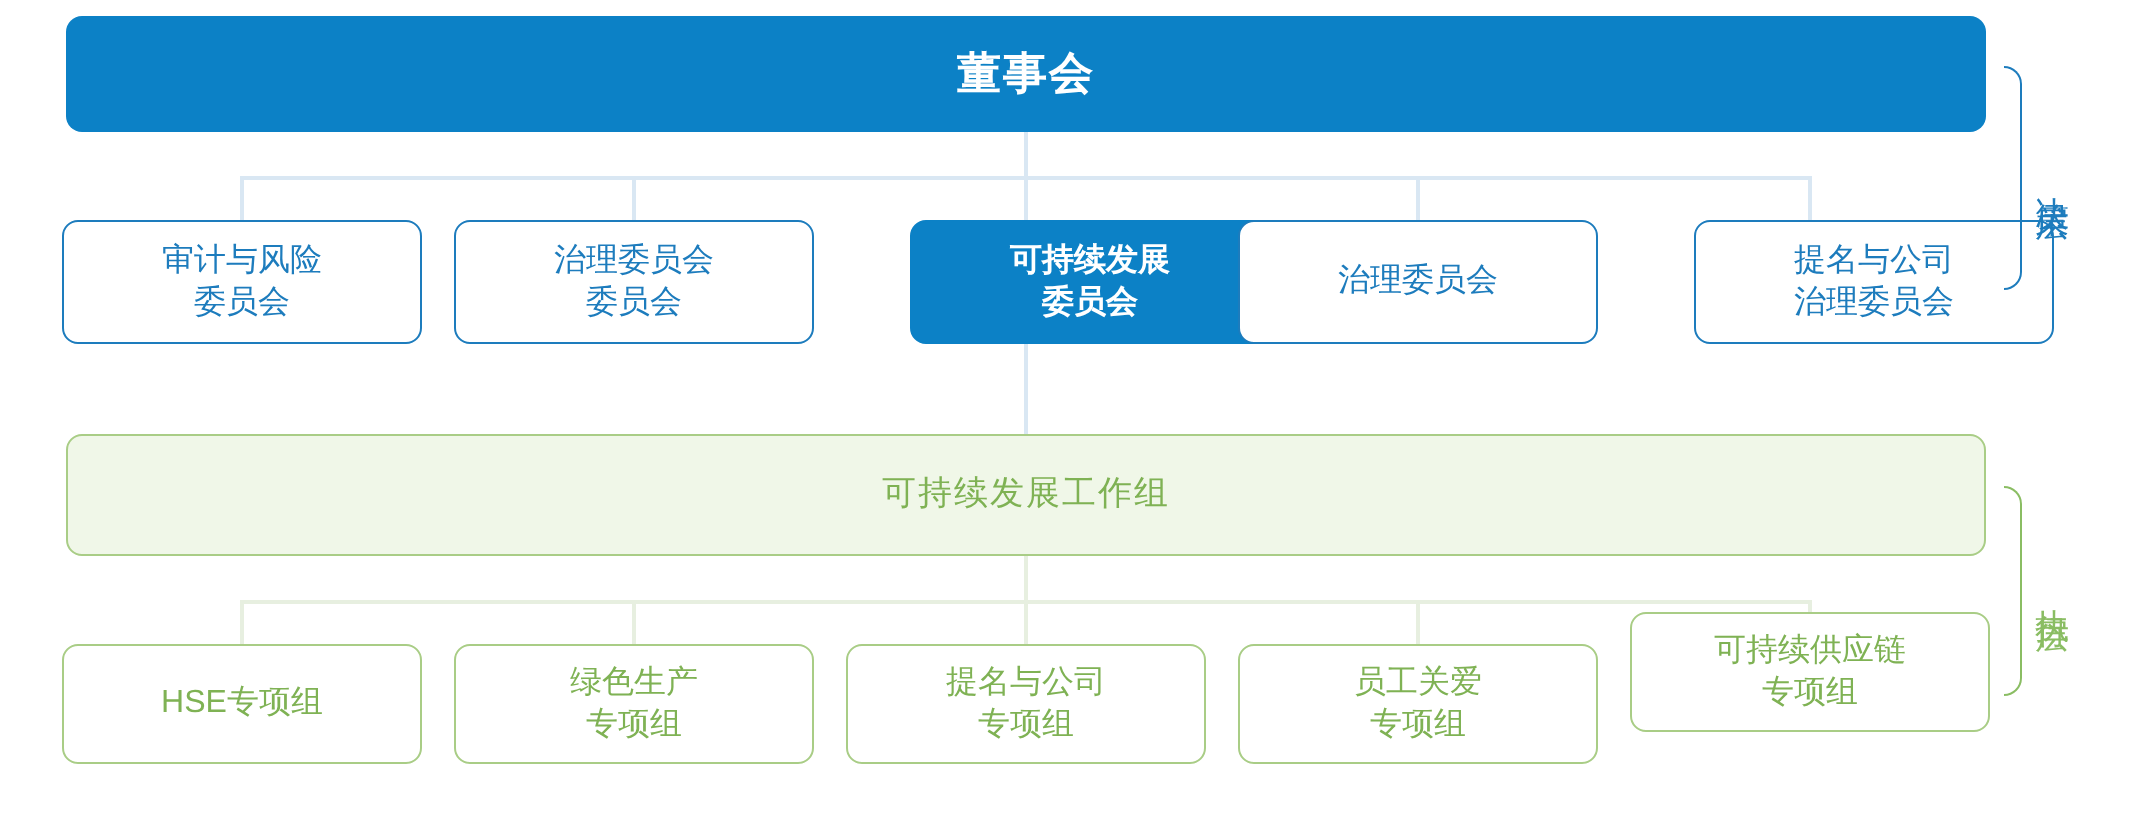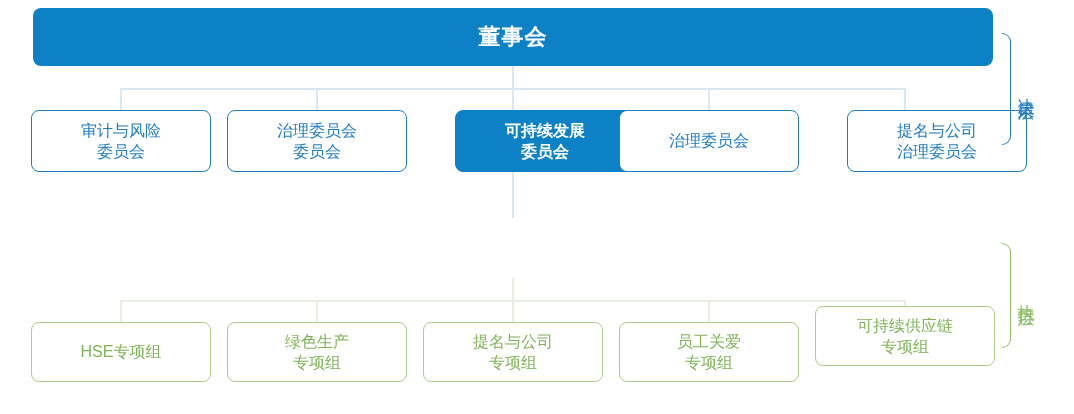--- a/index.html
+++ b/index.html
@@ -118,20 +118,21 @@
   <div class="node committee" style="left:31px; top:110px; width:180px; height:62px;">审计与风险
 委员会</div>
   <div class="node committee" style="left:227px; top:110px; width:180px; height:62px;">治理委员会
 委员会</div>
   <div class="node committee highlight" style="left:423px; top:110px; width:180px; height:62px;">可持续发展
 委员会</div>
   <div class="node committee" style="left:619px; top:110px; width:180px; height:62px;">治理委员会</div>
   <div class="node committee" style="left:815px; top:110px; width:180px; height:62px;margin-left:32px;">提名与公司
 治理委员会</div>
 
+  <div class="node workgroup" style="left:33px; top:217px; width:960px; height:61px;">可持续发展工作组</div>
 
   <div class="node taskgroup" style="left:31px; top:322px; width:180px; height:60px;">HSE专项组</div>
   <div class="node taskgroup" style="left:227px; top:322px; width:180px; height:60px;">绿色生产
 专项组</div>
   <div class="node taskgroup" style="left:423px; top:322px; width:180px; height:60px;">提名与公司
 专项组</div>
   <div class="node taskgroup" style="left:619px; top:322px; width:180px; height:60px;">员工关爱
 专项组</div>
   <div class="node taskgroup" style="left:815px; top:306px; width:180px; height:60px;">可持续供应链
 专项组</div>

